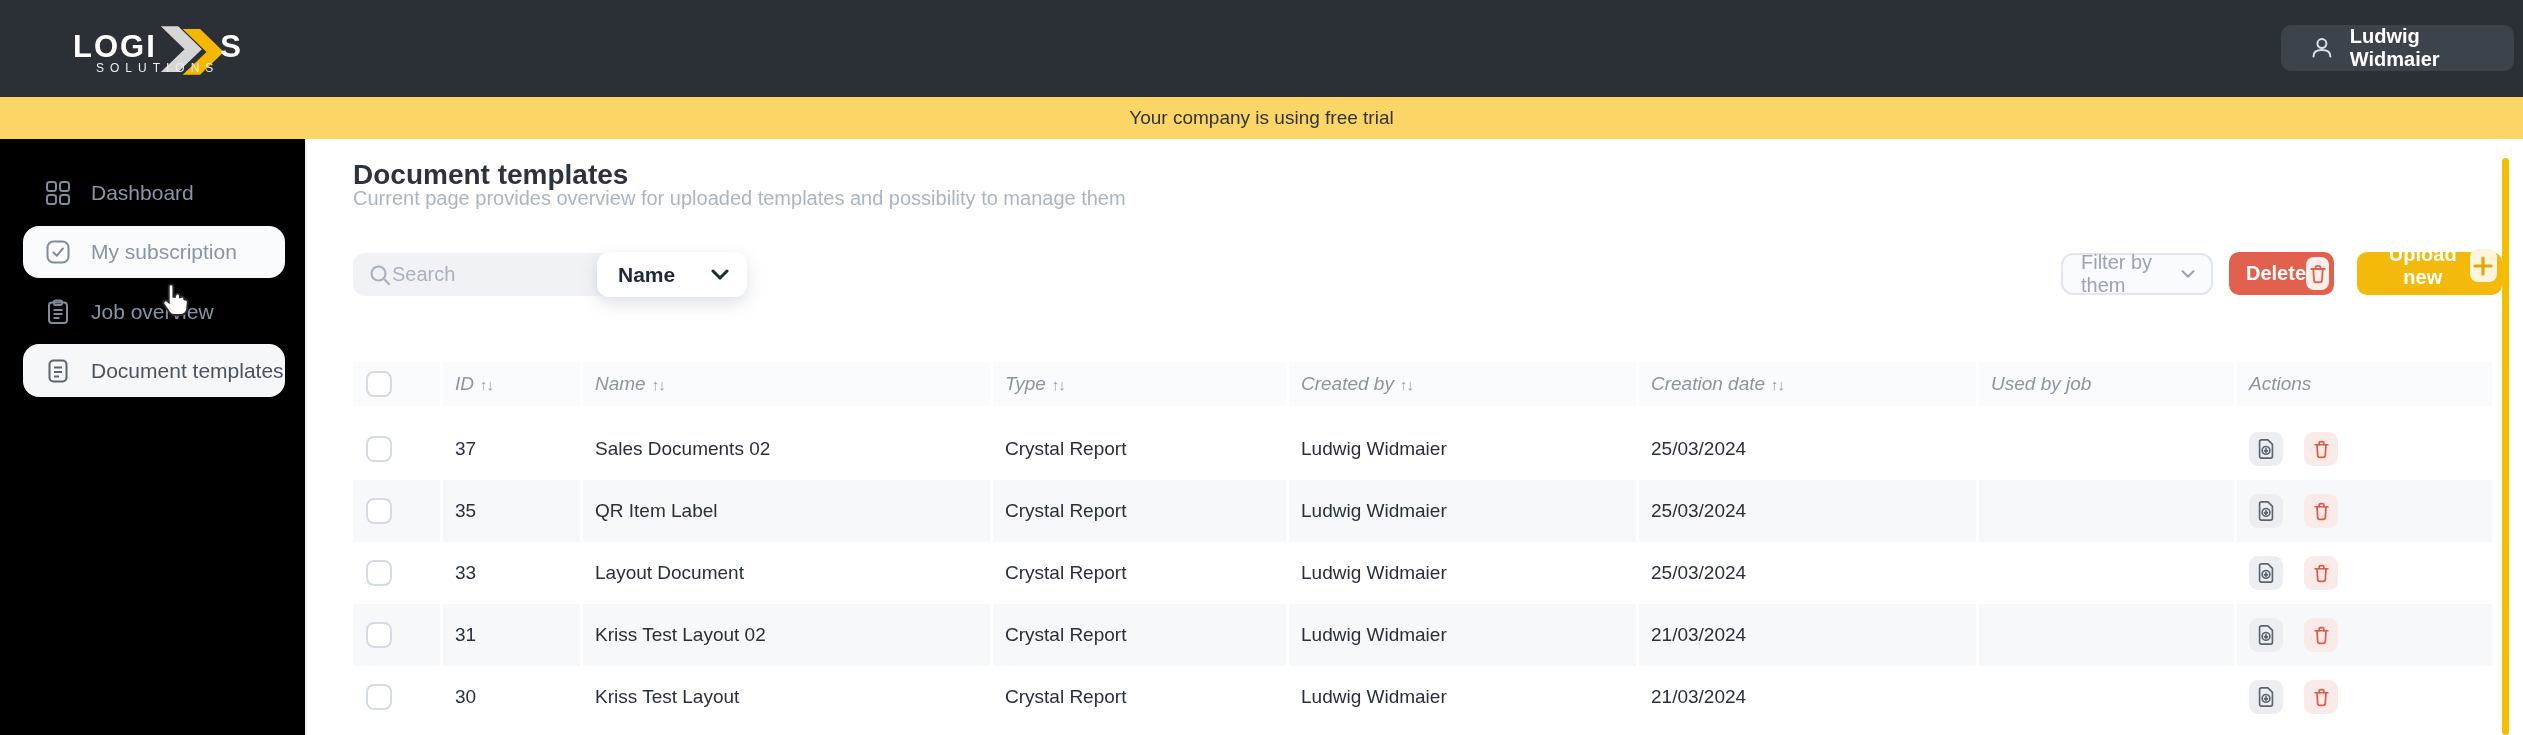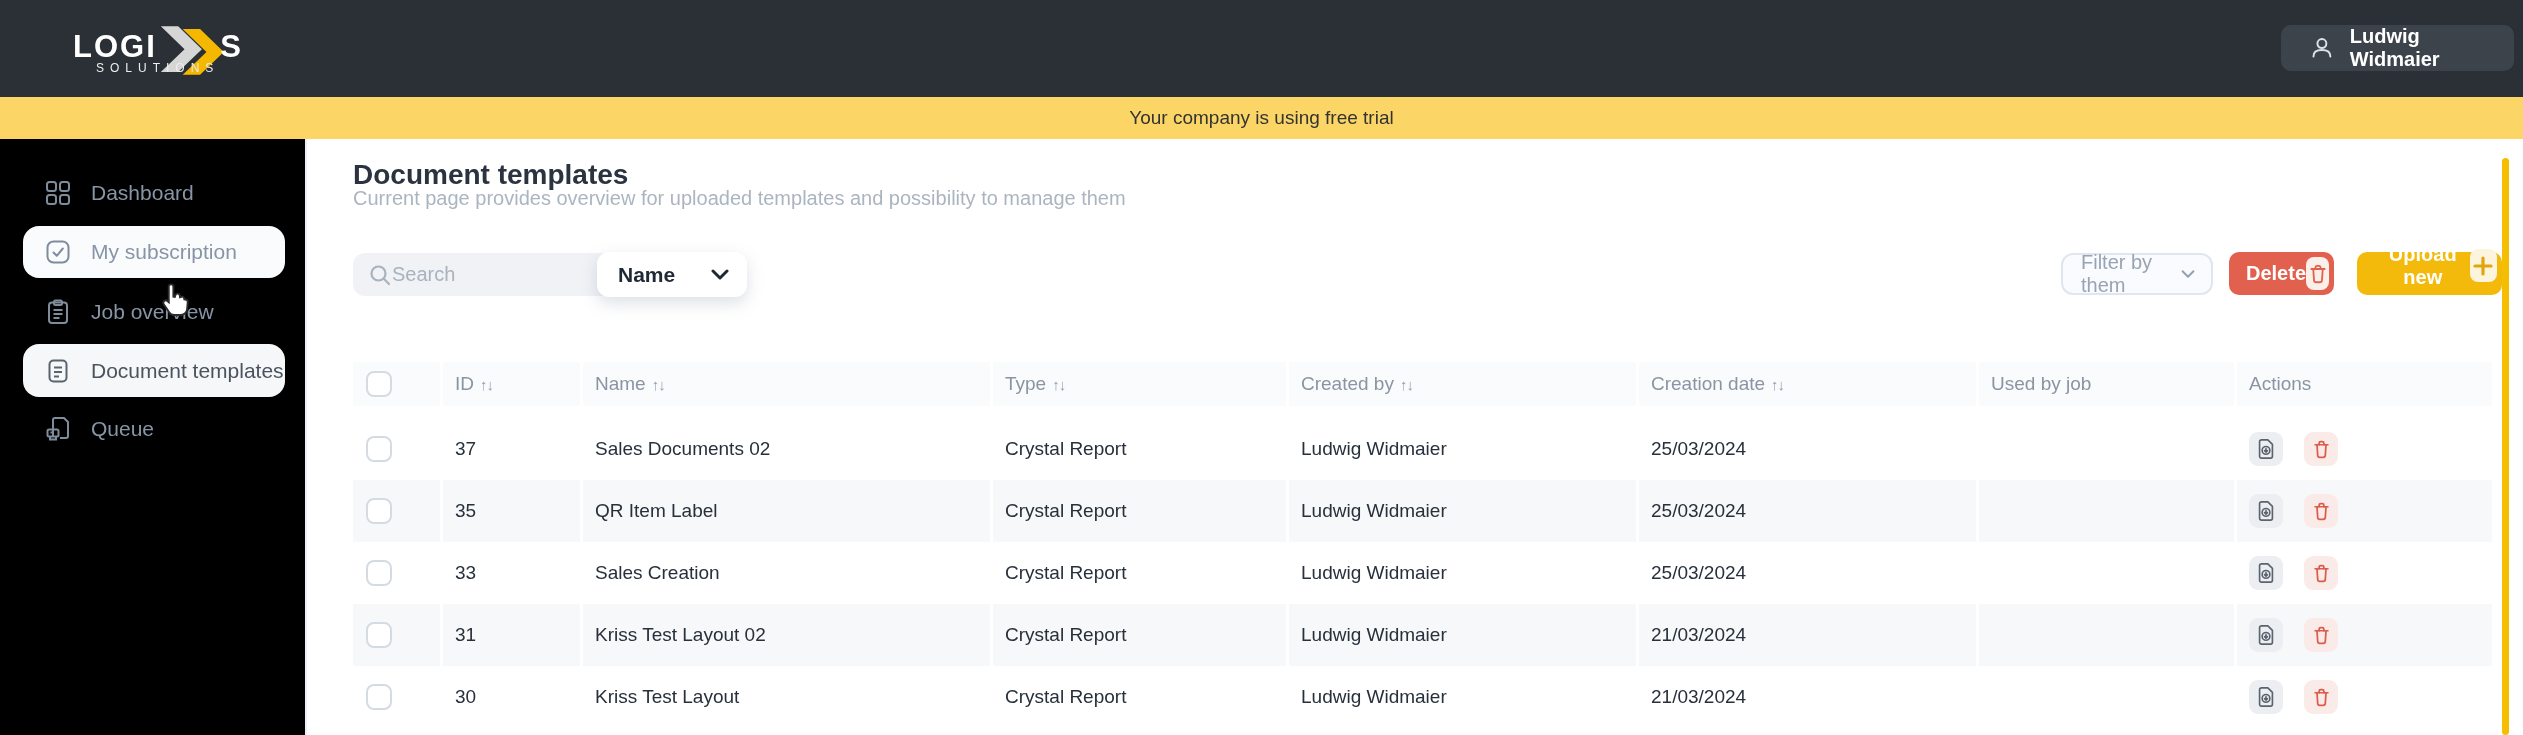--- a/index.html
+++ b/index.html
@@ -56,21 +56,21 @@
          justify-content:space-between; color:#fff; font-size:20px; font-weight:600; cursor:pointer; border:none; }
   .delete-btn { left:2229px; width:105px; background:#E2604E; padding:0 5px 0 17px; }
   .upload-btn { left:2357px; width:145px; background:#F3BA0C; padding:0 5px 16px 19px; }
   .inner-sq { width:33px; height:33px; border-radius:8px; display:flex; align-items:center; justify-content:center; }
   .delete-btn .inner-sq { background:#FAF0E9; }
   .upload-btn .inner-sq { background:#FCF4DD; }
 
   
   .table { position:absolute; left:353px; top:223px; width:2139px; }
   .t-header, .t-row { display:grid; grid-template-columns:87px 140px 410px 296px 350px 340px 258px 258px; }
-  .t-header { height:44px; background:#FAFBFC; color:#8A95A3; font-size:19px; }
+  .t-header { height:44px; background:#FAFBFC; color:#8A95A3; font-size:19px;font-style:italic; }
   .cell { display:flex; align-items:center; padding-left:12px; height:100%; border-left:3px solid #fff; }
   .cell:first-child { border-left:none; padding-left:13px; }
   .sort { color:#97A2B0; font-size:15px; margin-left:6px; letter-spacing:-1px; }
   .rows { margin-top:12px; }
   .t-row { height:62px; font-size:19px; color:#27303B; background:#fff; }
   .t-row:nth-child(even) { background:#F7F8F9; }
   .checkbox { width:26px; height:26px; border:2px solid #D5DBE3; border-radius:8px; background:#fff; cursor:pointer; }
   .act-cell { gap:21px; }
   .act-btn { width:34px; height:34px; border-radius:9px; border:none; display:flex; align-items:center;
              justify-content:center; cursor:pointer; }
@@ -141,29 +141,20 @@
       </div>
       <div class="side-item active" style="top:205px">
         <svg width="26" height="26" viewBox="0 0 26 26" fill="none" stroke-width="2">
           <rect x="4.5" y="2.5" width="17" height="21" rx="4"></rect>
             <line x1="9" y1="9.5" x2="17" y2="9.5"></line>
             <line x1="9" y1="14" x2="17" y2="14"></line>
             <line x1="9" y1="18.5" x2="14" y2="18.5"></line>
         </svg>
         <span>Document templates</span>
       </div>
-      <div class="side-item" style="top:264px">
-        <svg width="26" height="26" viewBox="0 0 26 26" fill="none" stroke-width="2">
-          <path d="M8 20V4a2 2 0 0 1 2-2h9l4 4v14a2 2 0 0 1-2 2h-6"></path>
-          <rect x="2.5" y="13.5" width="11" height="7" rx="1.5"></rect>
-            <path d="M5 20.5v3h6v-3"></path>
-            <line x1="5.5" y1="16.5" x2="8" y2="16.5"></line>
-        </svg>
-        <span>Queue</span>
-      </div>
       <svg class="hand-cursor" width="34" height="38" viewBox="0 0 24 28">
         <path d="M9 2.5c1 0 1.8.8 1.8 1.8v7.2l1.1.2.3-1c.2-.9 1-1.5 1.9-1.4.9.1 1.5.8 1.5 1.7l.1.9 1-.3c.8-.2 1.7.2 2 1 .1.3.2.6.2.9l.9.1c1 .2 1.7 1 1.6 2l-.5 5.2c-.2 2.3-2.1 4.2-4.5 4.2h-5c-1.5 0-2.9-.7-3.7-2l-4-5.9c-.5-.8-.4-1.8.3-2.4.7-.6 1.7-.6 2.4 0l1 .9V4.3C7.2 3.3 8 2.5 9 2.5z" fill="#fff" stroke="#2b2b2b" stroke-width="1.4"></path>
       </svg>
     </div>
 
     <div class="page-title">Document templates</div>
     <div class="page-subtitle">Current page provides overview for uploaded templates and possibility to manage them</div>
 
     <div class="search-group">
       <div class="search-box">
@@ -294,21 +285,21 @@
     <path d="M6.3 7l.9 13.5a2.6 2.6 0 0 0 2.6 2.4h4.4a2.6 2.6 0 0 0 2.6-2.4L17.7 7"></path>
   </svg>
               </button>
             </div>
           </div>
           <div class="t-row">
             <div class="cell">
               <div class="checkbox"></div>
             </div>
             <div class="cell">33</div>
-            <div class="cell">Sales Creation</div>
+            <div class="cell">Layout Document</div>
             <div class="cell">Crystal Report</div>
             <div class="cell">Ludwig Widmaier</div>
             <div class="cell">25/03/2024</div>
             <div class="cell"></div>
             <div class="cell act-cell">
               <button class="act-btn act-file">
   <svg width="20" height="22" viewBox="0 0 20 24" fill="none" stroke="#59646F" stroke-width="1.8" stroke-linecap="round" stroke-linejoin="round">
     <path d="M3 4a2 2 0 0 1 2-2h7l5 5v13a2 2 0 0 1-2 2H5a2 2 0 0 1-2-2V4z"></path>
     <circle cx="10" cy="13.5" r="4.2"></circle>
                   <path d="M10 11.6v3.6M8.5 13.8l1.5 1.6 1.5-1.6"></path>

